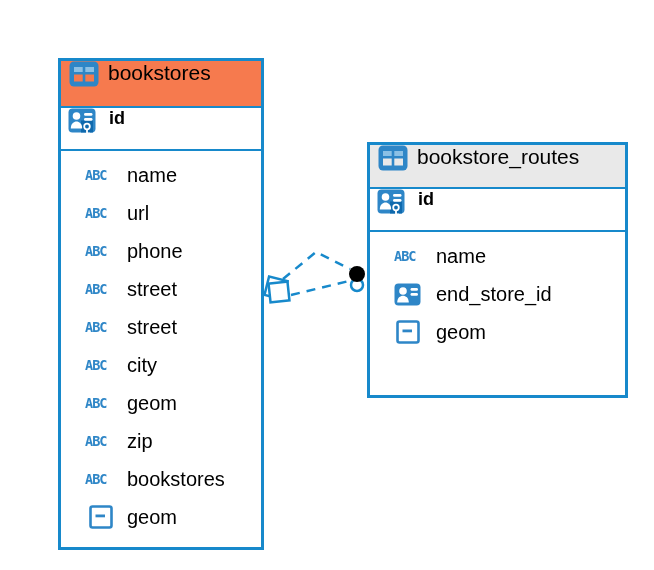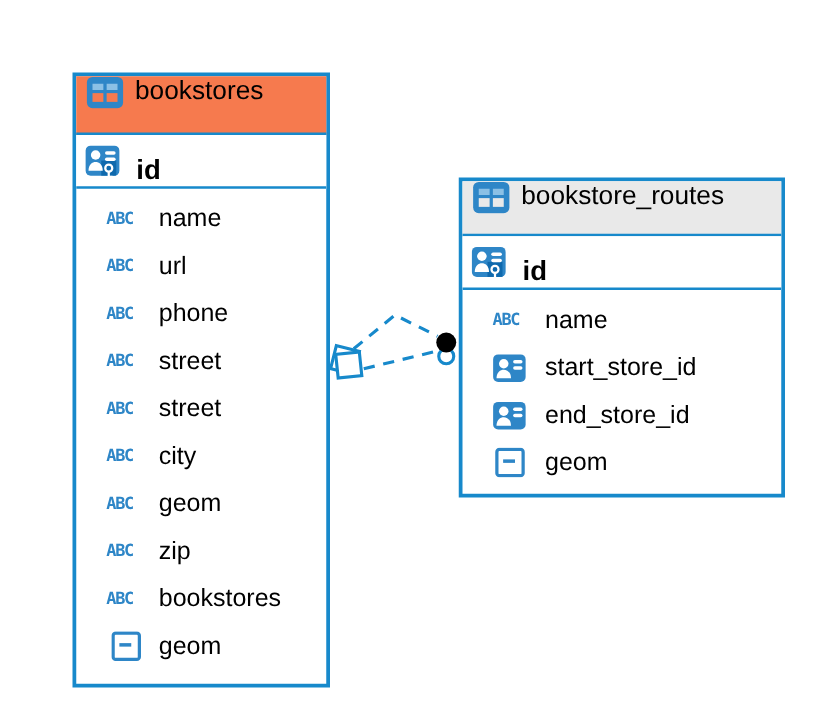--- a/index.html
+++ b/index.html
@@ -24,23 +24,23 @@
 
   .t-header{
     display:flex;gap:9px;padding-left:8px;
     border-bottom:2.5px solid var(--blue);
   }
   .card-bookstores .t-header{height:47px;background:var(--orange);}
   .card-routes .t-header{height:44px;background:var(--gray);}
   .t-title{font-size:21px;color:var(--ink);white-space:nowrap;}
 
   .id-row{
-    display:flex;align-items:flex-end;gap:9px;padding-left:7px;height:43px;
+    display:flex;align-items:flex-start;gap:9px;padding-left:7px;height:43px;
     border-bottom:2.5px solid var(--blue);background:#fff;
-    font-size:22px;font-weight:bold;color:var(--ink);
+    font-size:18px;font-weight:bold;color:var(--ink);
   }
   .fields{padding:5px 0 4px 0;}
   .field-row{
     display:flex;align-items:center;gap:8px;height:38px;padding-left:24px;
     font-size:20px;color:var(--ink);white-space:nowrap;
   }
   .icon-box{flex:0 0 34px;display:flex;align-items:center;}
   .abc-icon{
     font-family:"DejaVu Sans Mono","Liberation Mono",monospace;
     font-size:13.5px;font-weight:bold;letter-spacing:-1px;color:var(--icon-blue);
@@ -186,32 +186,20 @@
       <div class="field-row">
         <span class="icon-box">
           <svg width="27" height="23" viewBox="0 0 27 23">
             <rect x="0.5" y="0.5" width="26" height="22" rx="4" fill="#2E86C7"></rect>
             <circle cx="9" cy="8" r="3.8" fill="#fff"></circle>
             <path d="M3.2 19.5 c0 -4.8 3.1 -6.8 5.8 -6.8 s5.8 2 5.8 6.8 z" fill="#fff"></path>
             <rect x="16.5" y="5" width="7.5" height="2.8" rx="1.4" fill="#fff"></rect>
             <rect x="16.5" y="10" width="7.5" height="2.8" rx="1.4" fill="#fff"></rect>
           </svg>
         </span>
-        <span>start_store_id</span>
-      </div>
-      <div class="field-row">
-        <span class="icon-box">
-          <svg width="27" height="23" viewBox="0 0 27 23">
-            <rect x="0.5" y="0.5" width="26" height="22" rx="4" fill="#2E86C7"></rect>
-            <circle cx="9" cy="8" r="3.8" fill="#fff"></circle>
-            <path d="M3.2 19.5 c0 -4.8 3.1 -6.8 5.8 -6.8 s5.8 2 5.8 6.8 z" fill="#fff"></path>
-            <rect x="16.5" y="5" width="7.5" height="2.8" rx="1.4" fill="#fff"></rect>
-            <rect x="16.5" y="10" width="7.5" height="2.8" rx="1.4" fill="#fff"></rect>
-          </svg>
-        </span>
         <span>end_store_id</span>
       </div>
       <div class="field-row">
         <span class="icon-box" style="padding-left:2px;">
           <svg width="24" height="24" viewBox="0 0 24 24">
             <rect x="1.5" y="1.5" width="21" height="21" rx="2" fill="#fff" stroke="#2E86C7" stroke-width="2.6"></rect>
             <rect x="6.5" y="9.5" width="9.5" height="2.8" fill="#2E86C7"></rect>
           </svg>
         </span>
         <span>geom</span>

